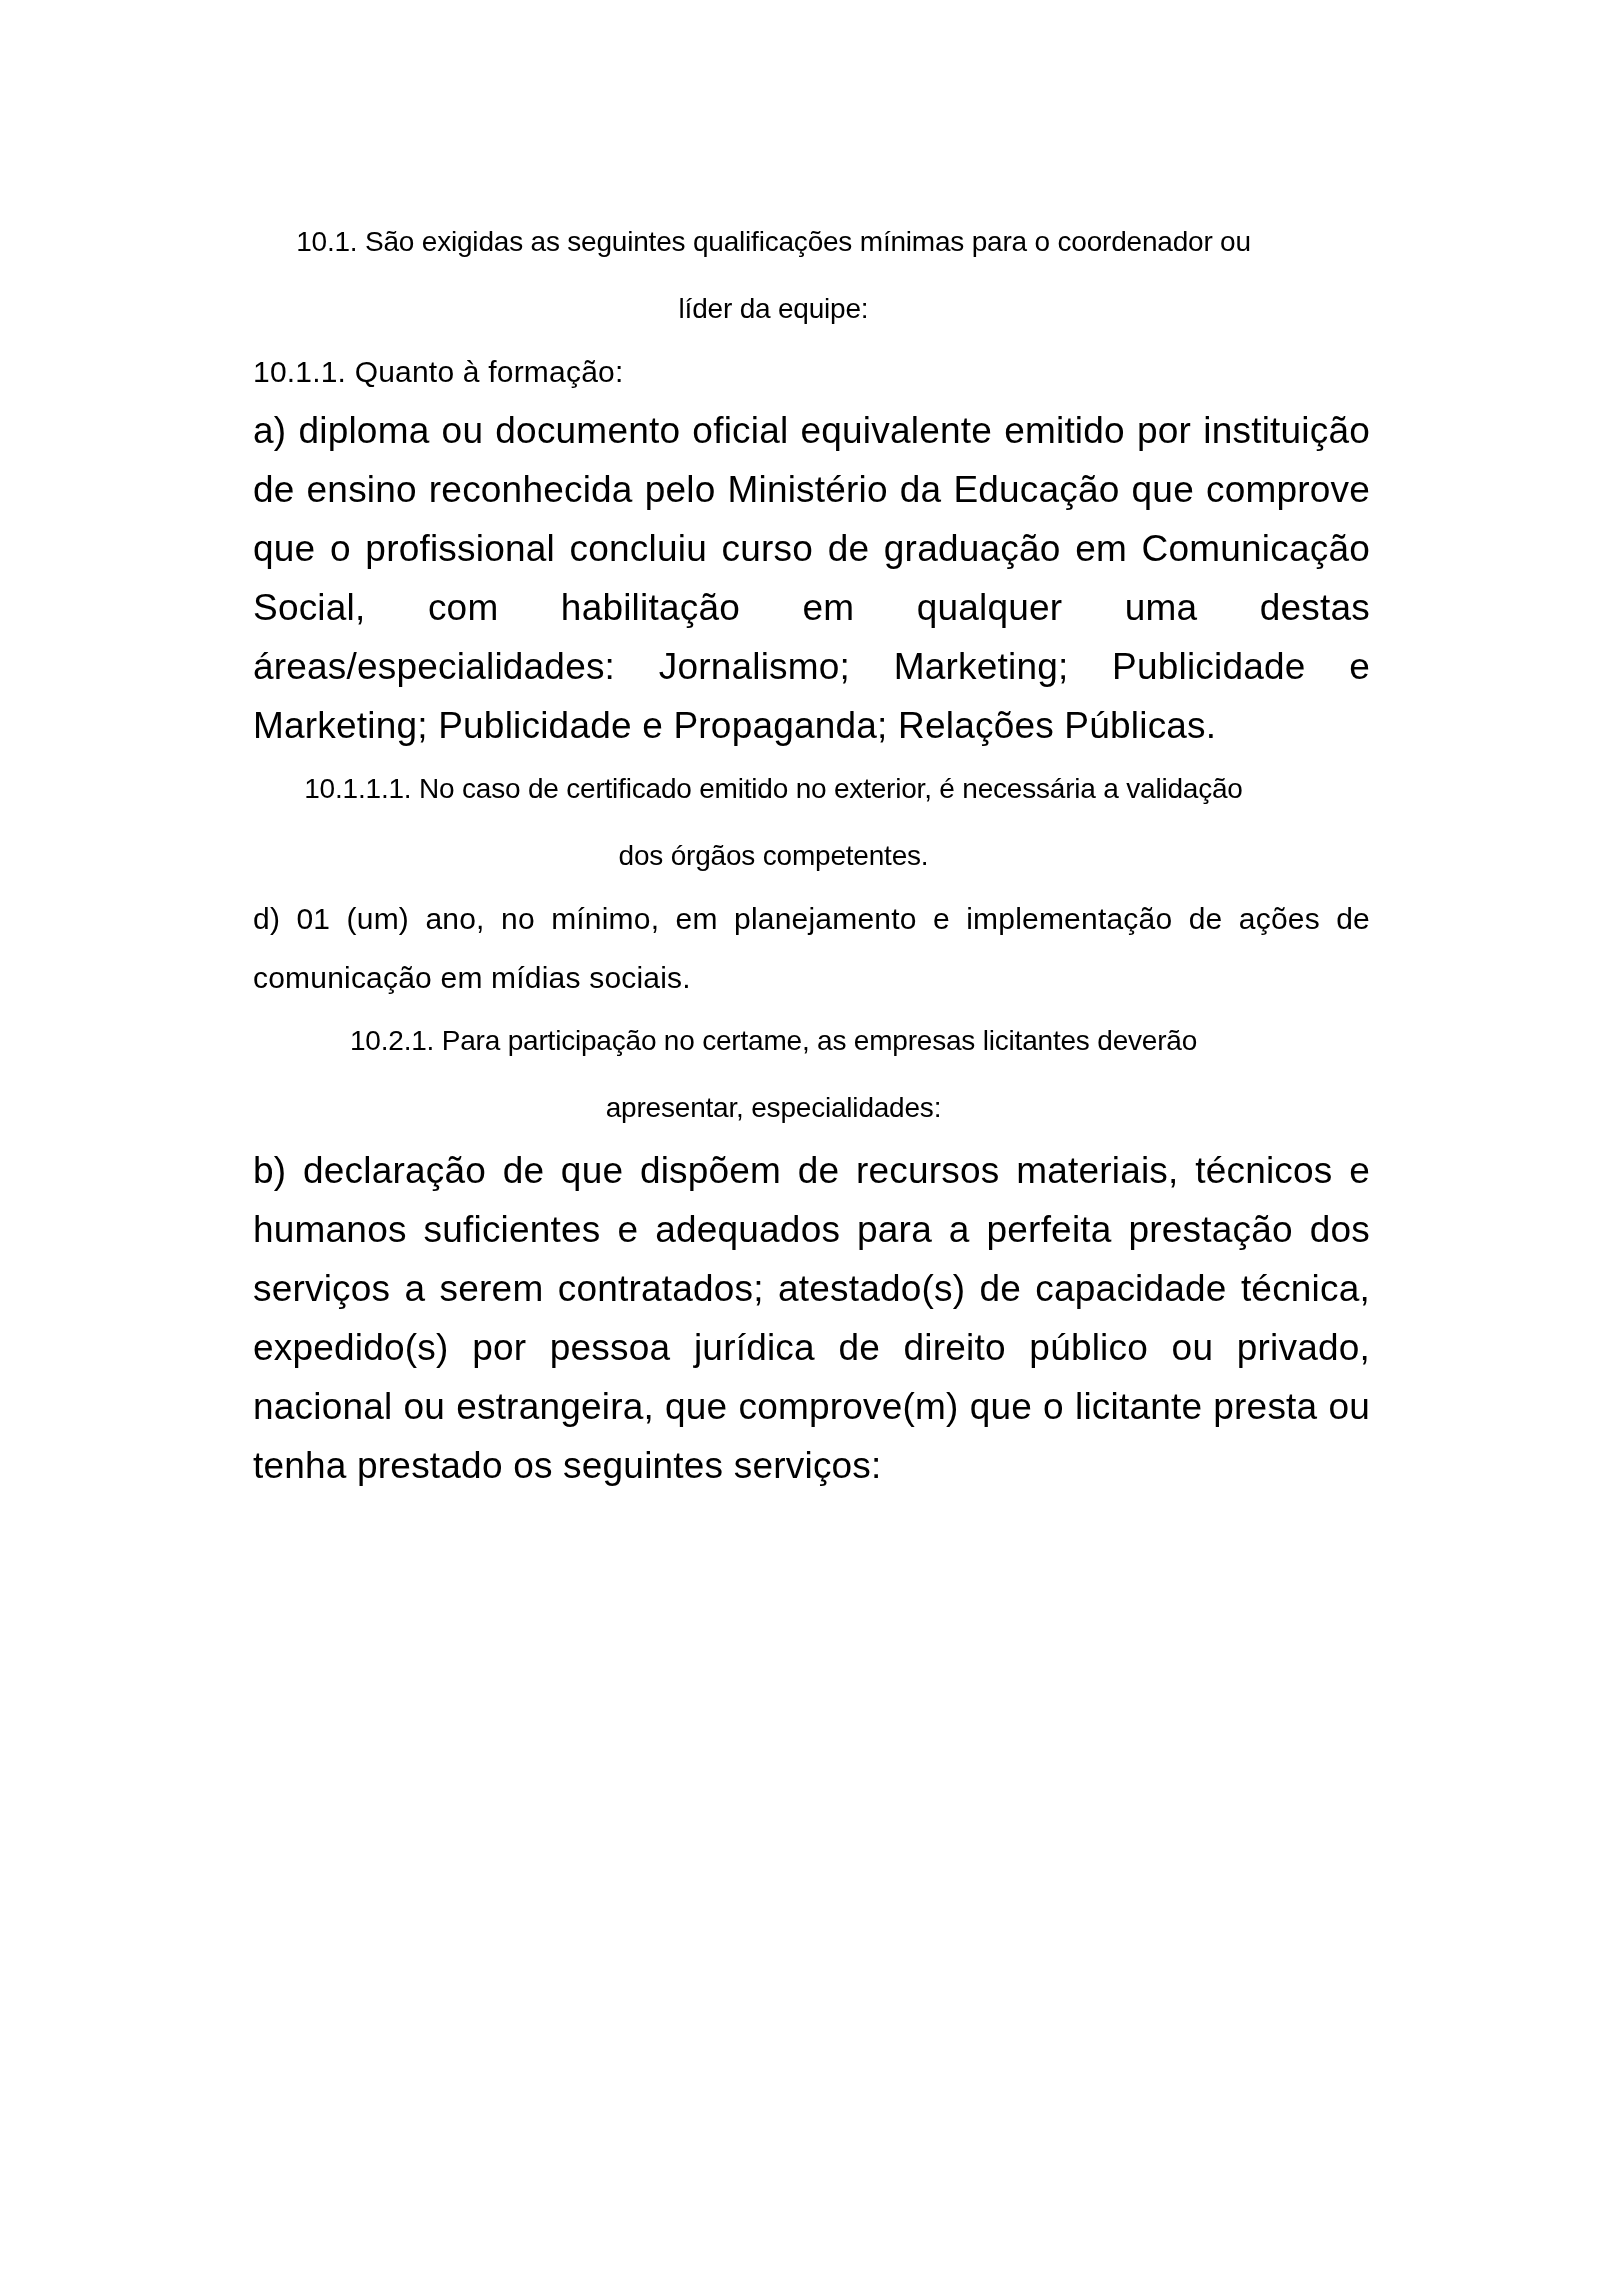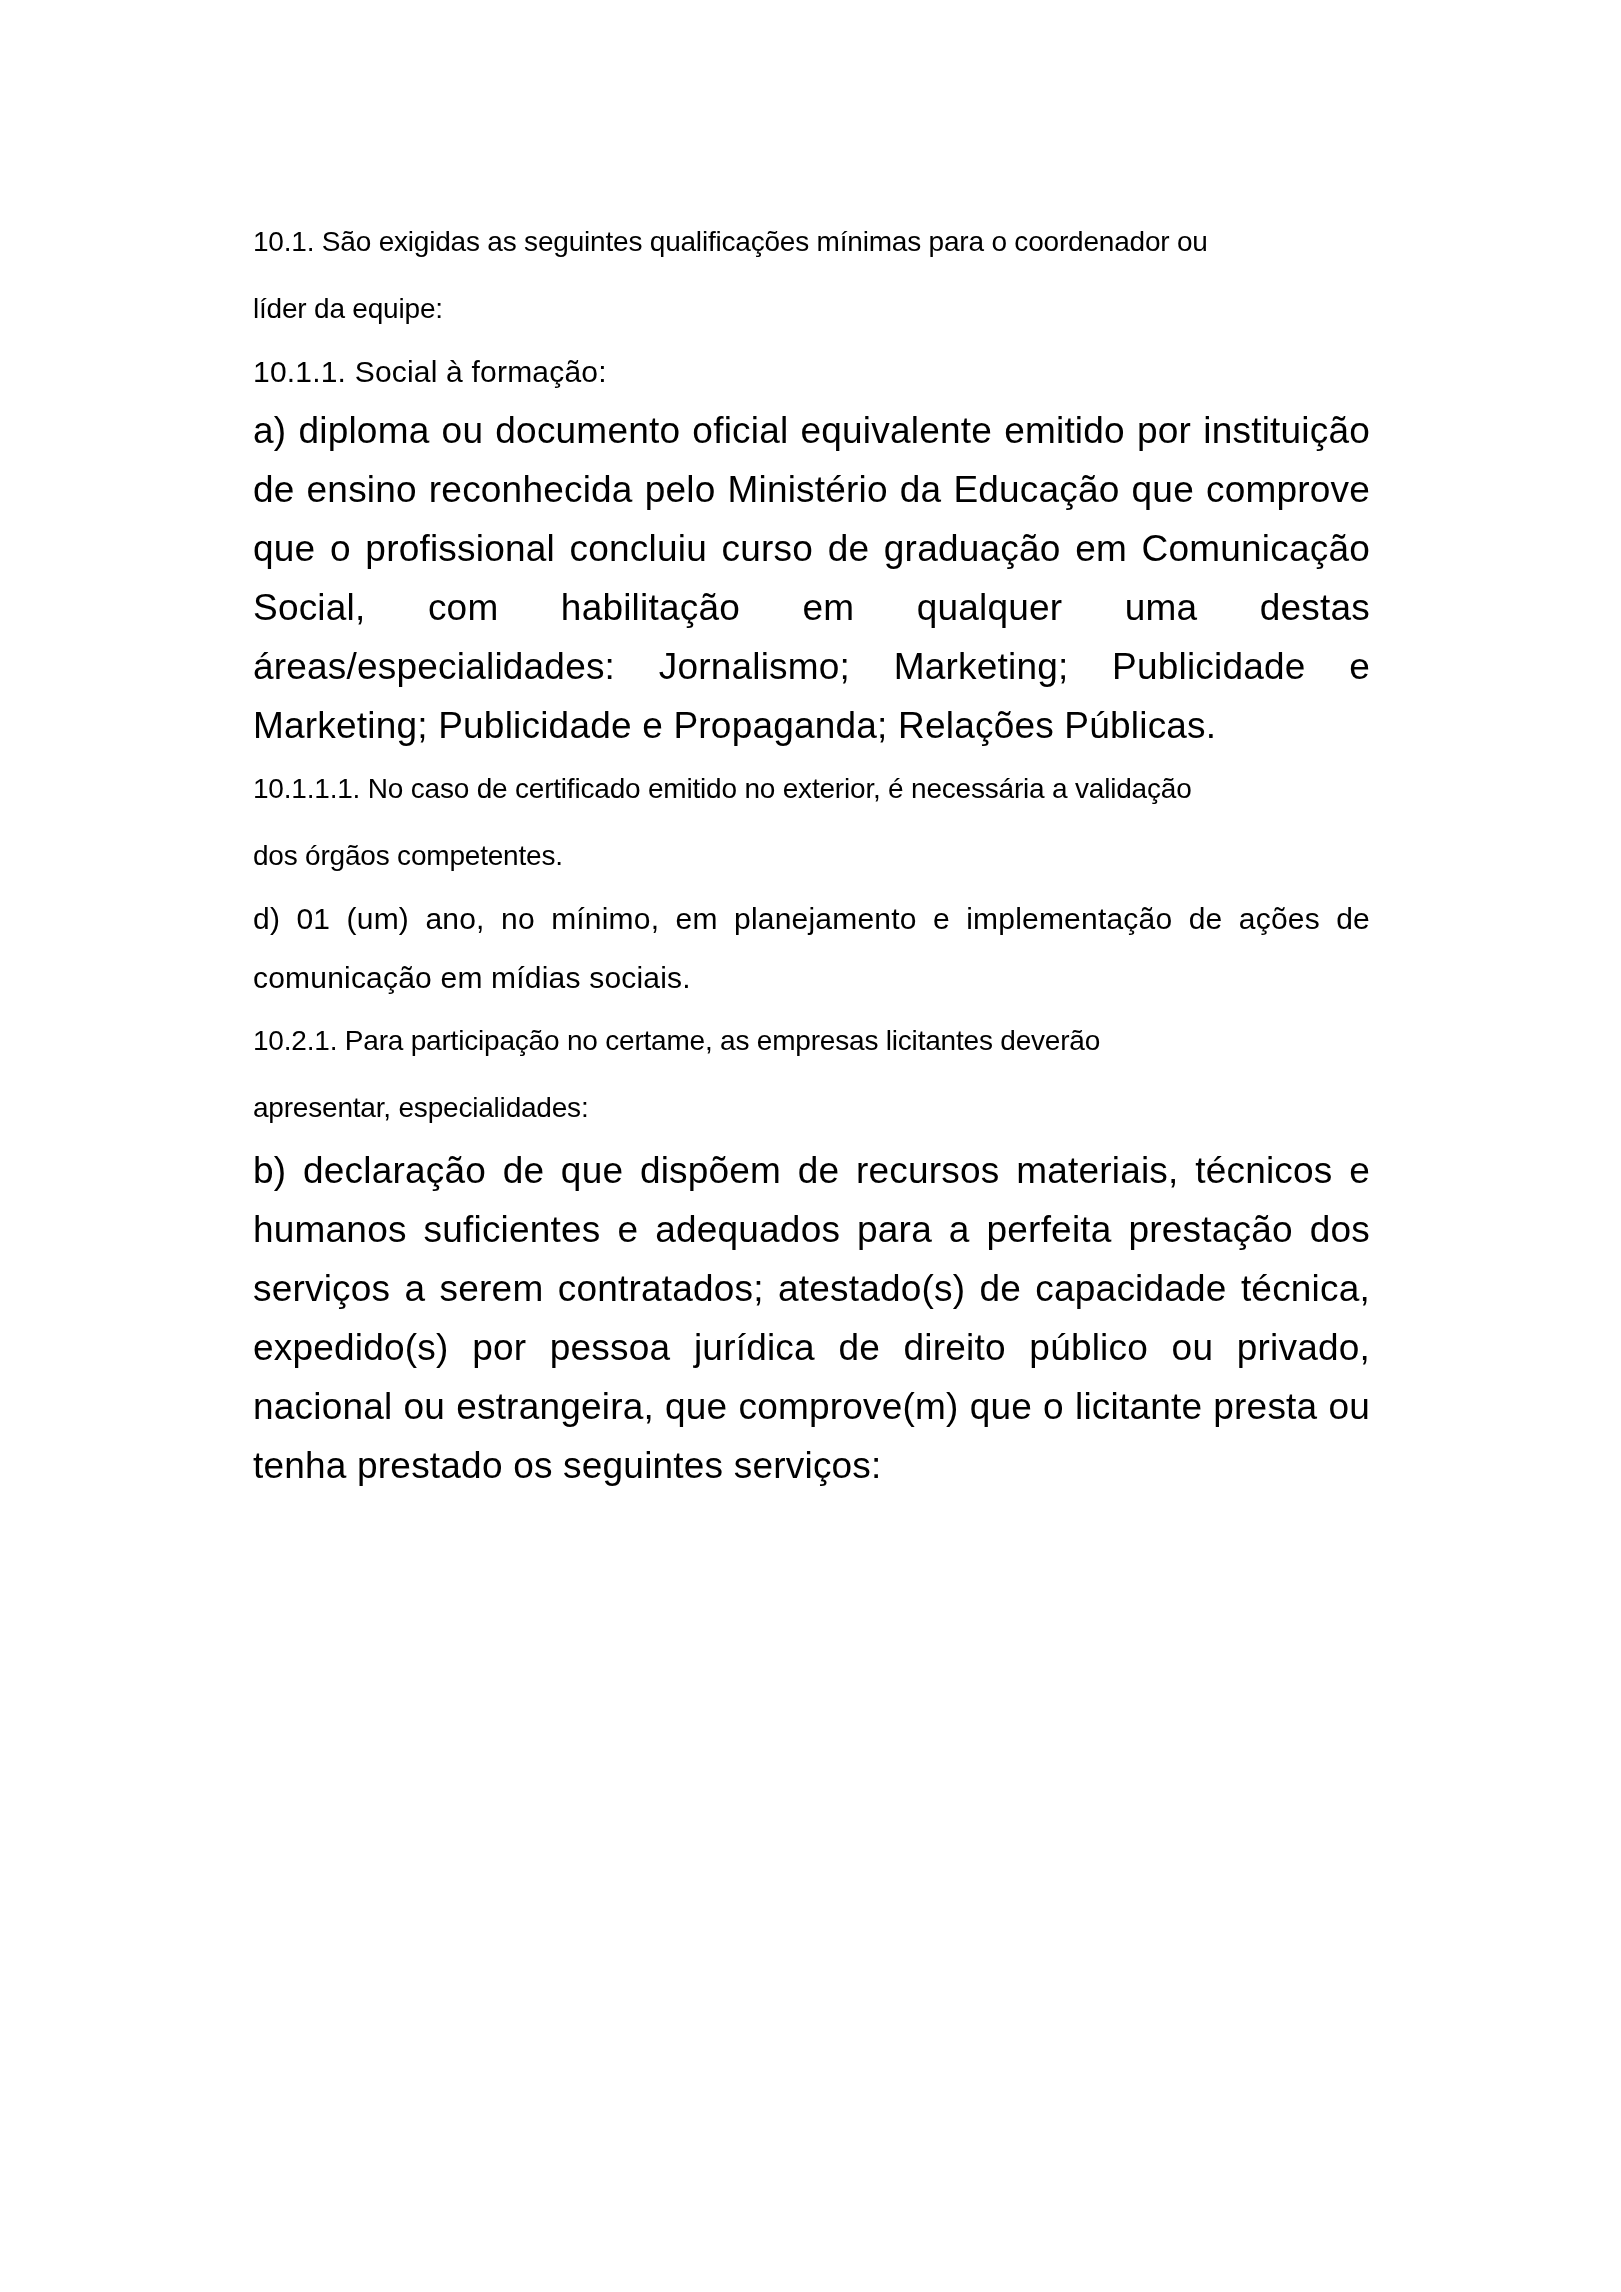--- a/index.html
+++ b/index.html
@@ -37,21 +37,21 @@
   .clause.wide-gaps {
     font-size: 30px;
   }
   
   .sub {
     margin-left: 76px;
     max-width: 1041px;
     font-size: 28px;
     line-height: 67px;
     white-space: pre-line;
-    text-align: left;
+    text-align: center;
     letter-spacing: -0.2px;
   }
   
   .heading {
     font-size: 30px;
     line-height: 59px;
     font-weight: bold;
     letter-spacing: 0.2px;
   }
   
@@ -67,21 +67,21 @@
   .m-clause-b     { margin-top: 61px; }
 </style>
 </head>
 <body style="background: rgb(255, 255, 255); color: rgb(0, 0, 0);">
 
 <main class="doc">
 
   <p class="sub m-top-sub1">10.1. São exigidas as seguintes qualificações mínimas para o coordenador ou
 líder da equipe:</p>
 
-  <h2 class="heading m-heading-1">10.1.1. Social à formação:</h2>
+  <h2 class="heading m-heading-1">10.1.1. Quanto à formação:</h2>
 
   <p class="clause m-clause-a">a) diploma ou documento oficial equivalente emitido por instituição de ensino reconhecida pelo Ministério da Educação que comprove que o profissional concluiu curso de graduação em Comunicação Social, com habilitação em qualquer uma destas áreas/especialidades: Jornalismo; Marketing; Publicidade e Marketing; Publicidade e Propaganda; Relações Públicas.</p>
 
   <p class="sub m-sub-10111">10.1.1.1. No caso de certificado emitido no exterior, é necessária a validação
 dos órgãos competentes.</p>
 
 
 
   <p class="clause wide-gaps m-clause-d">d) 01 (um) ano, no mínimo, em planejamento e implementação de ações de comunicação em mídias sociais.</p>
 

